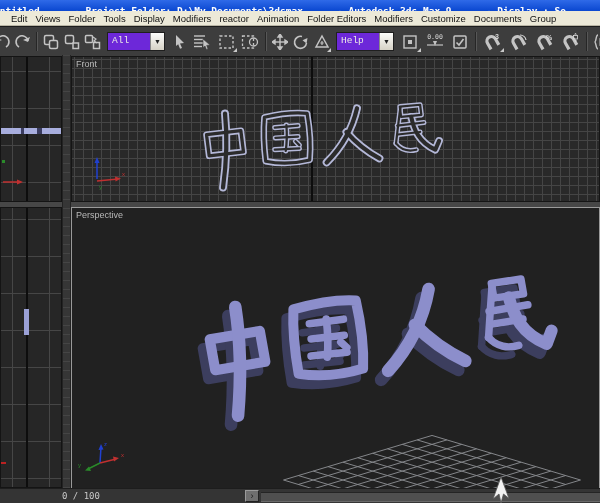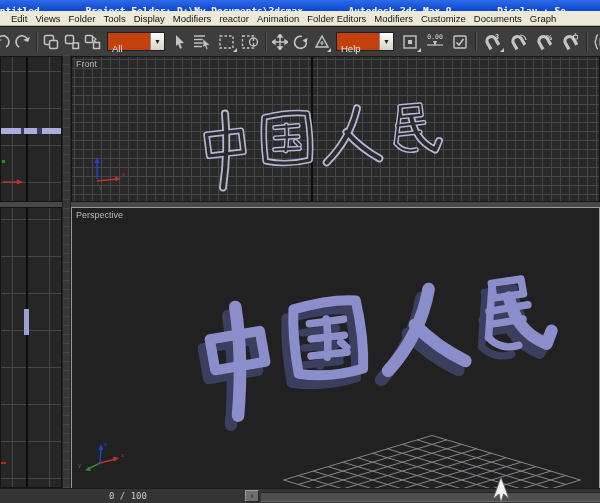--- a/index.html
+++ b/index.html
@@ -23,22 +23,22 @@
   .toolbar{position:absolute;left:0;top:26px;width:600px;height:29px;
     background:#3d3d3d;border-top:1px solid #1c1c1c;display:flex;align-items:center;
     overflow:hidden;}
   .tbtn{width:21px;height:23px;display:flex;align-items:center;justify-content:center;
     flex:0 0 auto;position:relative;}
   .tbtn svg{display:block;}
   .tsep{width:7px;height:23px;flex:0 0 auto;position:relative;}
   .tsep::before{content:"";position:absolute;left:3px;top:2px;width:1px;height:19px;
     background:#262626;border-right:1px solid #575757;}
   .tdrop{height:17px;flex:0 0 auto;display:flex;margin:0 4px;border:1px solid #1f1f1f;}
-  .tdrop .val{background:#c2410c;color:#ecebe6;font-size:9.5px;line-height:15px;
-    padding:8px 4px;min-width:34px;}
+  .tdrop .val{background:#6d28d9;color:#ecebe6;font-size:9.5px;line-height:15px;
+    padding:0 4px;min-width:34px;font-family:Liberation Mono, monospace;}
   .tdrop .btn{width:13px;background:linear-gradient(#fdfdfb,#d6d2c6);
     display:flex;align-items:center;justify-content:center;border-left:1px solid #8a8a8a;}
   .tdrop .btn span{font-size:7px;color:#222;line-height:1;}
   .corner{position:absolute;right:1px;bottom:1px;width:0;height:0;
     border-left:4px solid transparent;border-bottom:4px solid #c9c9c9;}
   .manip-val{font-size:6.5px;color:#d9d9d9;line-height:1;font-family:"DejaVu Sans Mono",monospace;}
   .badge{font-size:7px;font-weight:bold;fill:#d9d9d9;font-family:"Liberation Sans",sans-serif;}
 
   
   .vp{position:absolute;box-sizing:border-box;}
@@ -77,21 +77,21 @@
   
   .bar-h{position:absolute;left:0;top:71px;width:62px;height:6px;background:#a8aede;}
   .bar-h .mark{position:absolute;top:0;height:6px;background:#3a3c60;}
   .bar-v{position:absolute;left:23px;top:101px;width:5px;height:26px;background:#9aa0d6;}
   .red-dash{position:absolute;background:#b22;}
 
   
   .bottombar{position:absolute;left:0;top:488px;width:600px;height:15px;background:#343434;
     border-top:1px solid #1d1d1d;}
   .frame-label{position:absolute;left:62px;top:2px;font-size:9px;color:#c9c9c9;
-    font-family:"DejaVu Sans Mono",monospace;margin-left:47px;}
+    font-family:"DejaVu Sans Mono",monospace;}
   .ts-btn{position:absolute;left:245px;top:1px;width:14px;height:12px;background:#6f6f6f;
     border:1px solid #222;border-top-color:#9a9a9a;border-left-color:#9a9a9a;
     display:flex;align-items:center;justify-content:center;box-sizing:border-box;}
   .ts-btn span{font-size:9px;color:#1a1a1a;line-height:1;}
   .ts-track{position:absolute;left:261px;top:3px;width:339px;height:8px;background:#4f4f4f;
     border-top:1px solid #242424;border-bottom:1px solid #6a6a6a;}
 
   .cursor-svg{position:absolute;left:485px;top:475px;z-index:50;}
 </style>
 </head>
@@ -144,21 +144,21 @@
     <span class="mi">Folder</span>
     <span class="mi">Tools</span>
     <span class="mi">Display</span>
     <span class="mi">Modifiers</span>
     <span class="mi">reactor</span>
     <span class="mi">Animation</span>
     <span class="mi">Folder Editors</span>
     <span class="mi">Modifiers</span>
     <span class="mi">Customize</span>
     <span class="mi">Documents</span>
-    <span class="mi">Graph</span>
+    <span class="mi">Group</span>
   </div>
 
   <div class="toolbar">
     <div class="tbtn" style="margin-left:-9px">
       <svg width="16" height="14" viewBox="0 0 16 14">
           <path d="M12,12 A6,6 0 1 0 3,6" fill="none" stroke="#c4c4c4" stroke-width="1.6"></path>
           <path d="M1,2 L3,7 L8,5 Z" fill="#c4c4c4"></path>
         </svg>
     </div>
     <div class="tbtn">

